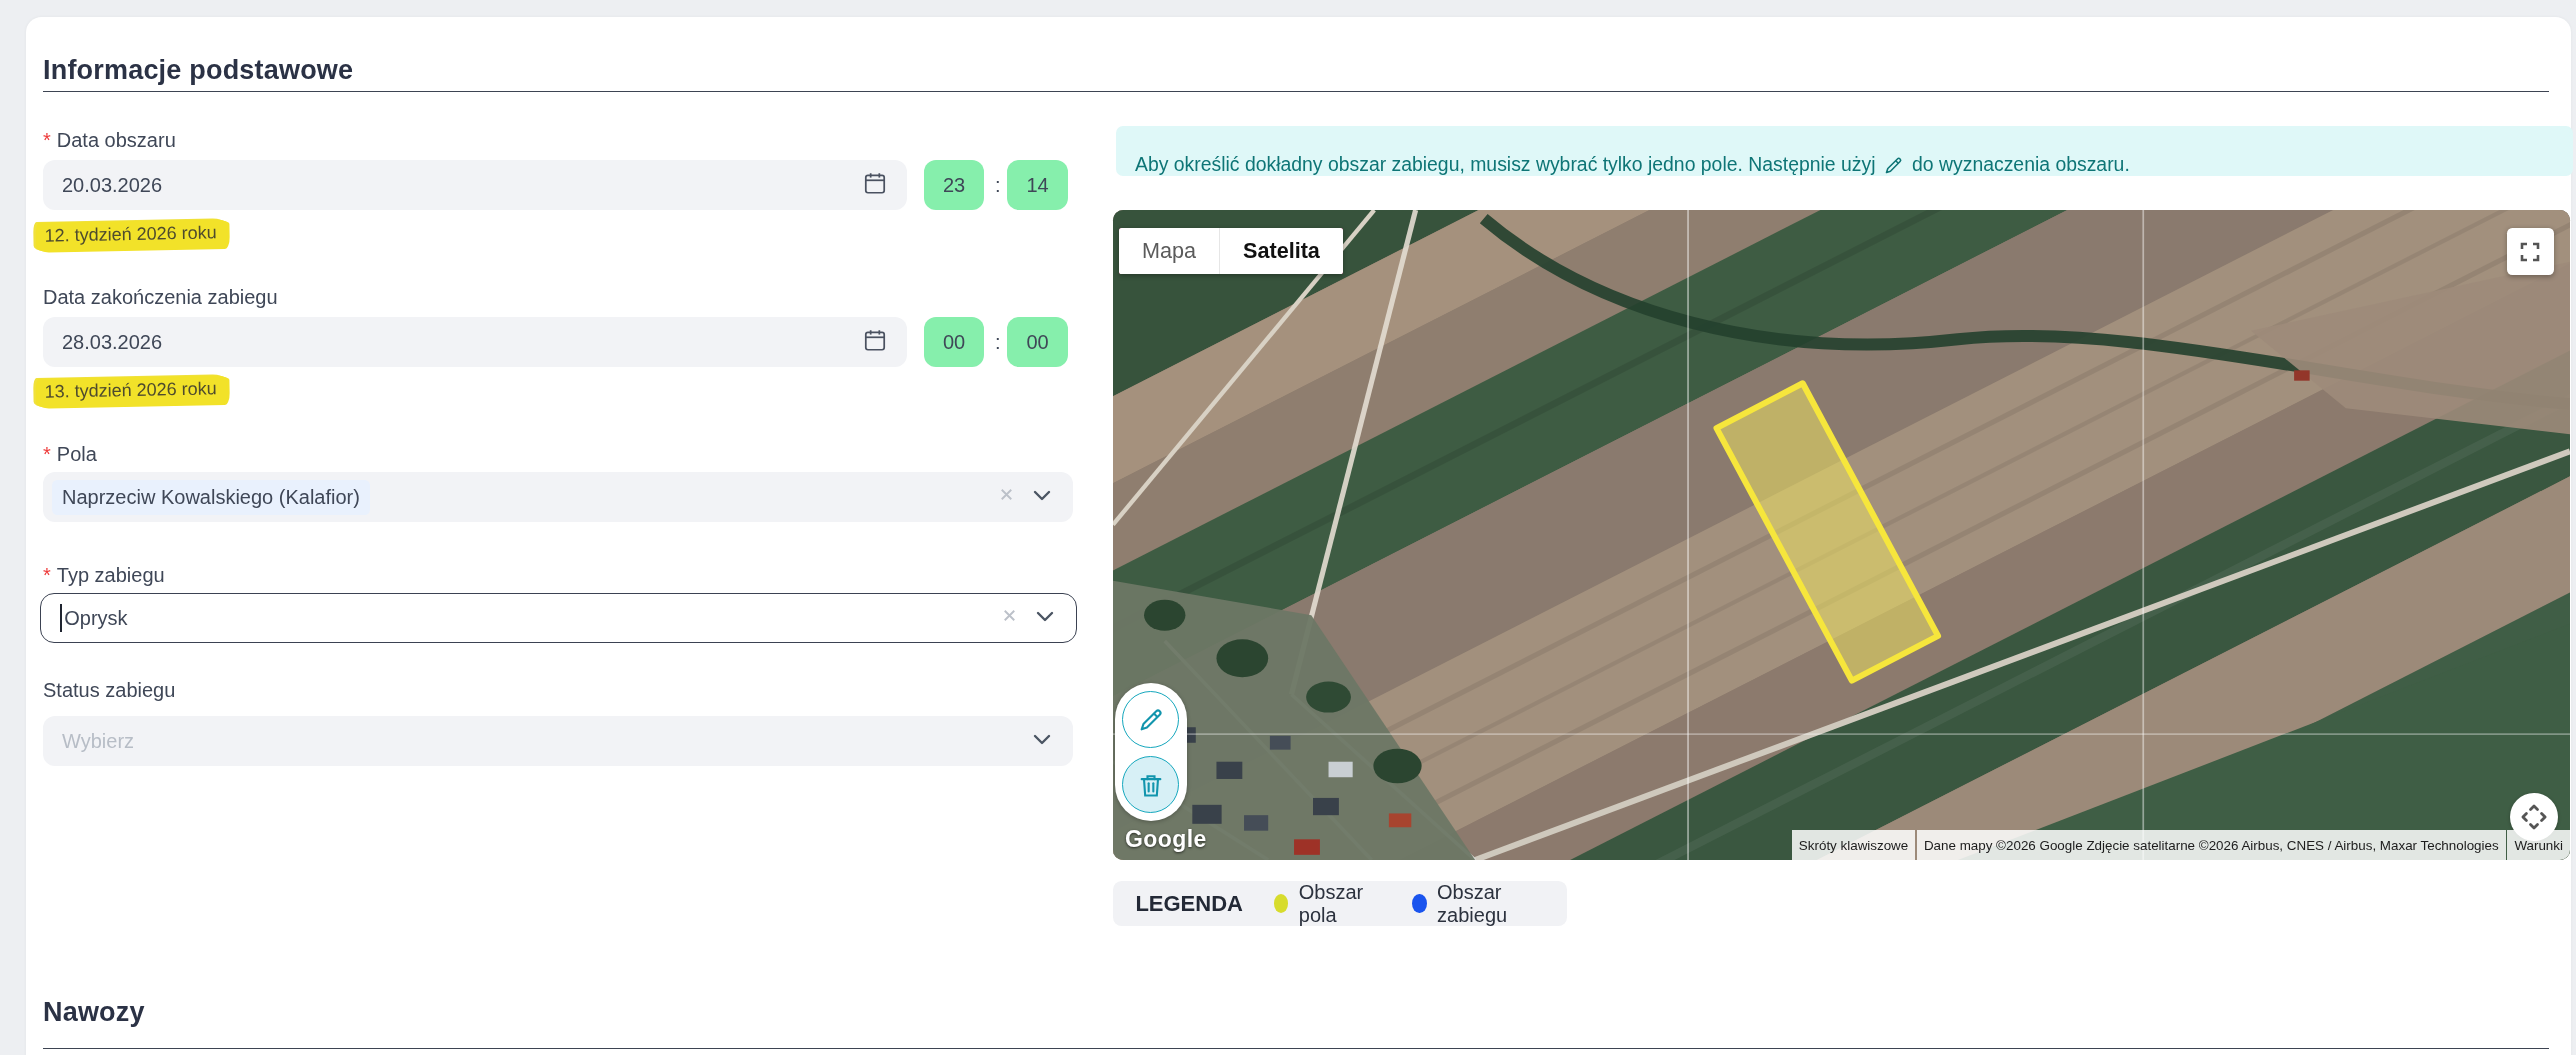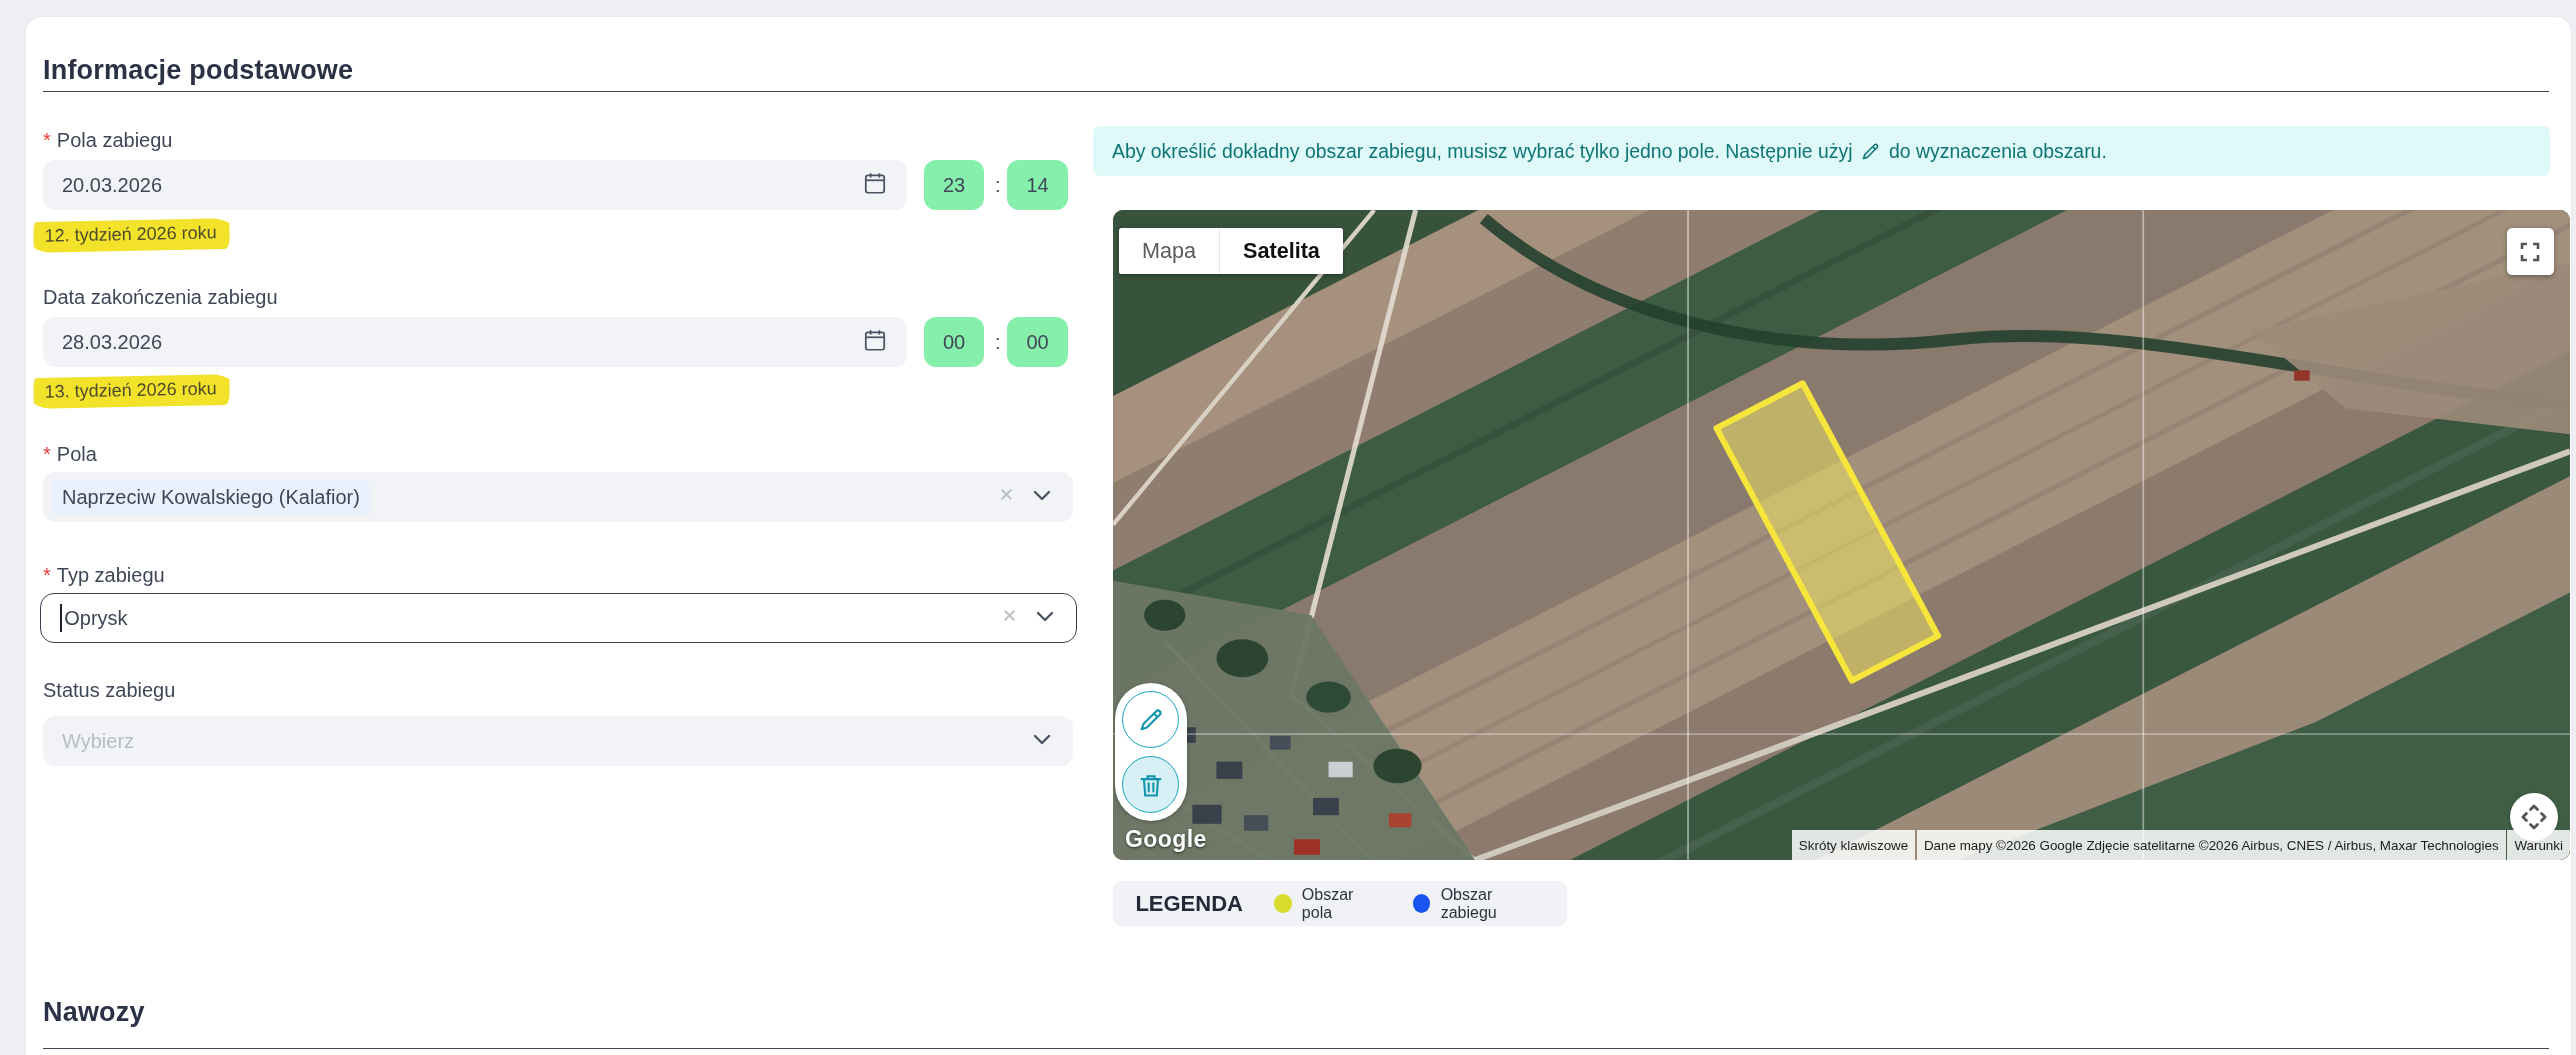--- a/index.html
+++ b/index.html
@@ -109,37 +109,37 @@
   .attribution span {
     background:rgba(255,255,255,.85); padding:0.9px 7px 0 7px; margin-left:1.7px;
     display:flex; align-items:center;
   }
 
   .legend {
     background:#f1f2f5; border-radius:8.6px; height:45px; width:454px;
     display:flex; align-items:center; padding:0 22.4px; gap:31px;
   }
   .legend-title { font-weight:bold; font-size:22px; color:#232936; }
-  .legend-item { display:flex; align-items:center; gap:10.3px; font-size:16px; color:#2c323e; }
+  .legend-item { display:flex; align-items:center; gap:10.3px; font-size:20px; color:#2c323e; }
   .dot { width:19px; height:19px; border-radius:50%; }
   .dot-field { background:#d7dc2d; }
   .dot-treatment { background:#1a54ee; }
 </style>
 </head>
 <body>
 
 <div class="page">
   <div class="card">
 
     <div class="abs section-title" style="left:17px; top:38px;">Informacje podstawowe</div>
     <div class="abs rule" style="left:17px; right:22.4px; top:74px;"></div>
 
     <div class="abs field-label" style="left:17px; top:112px;">
       <span class="req">*</span>
-      <span>Pola zabiegu</span>
+      <span>Data obszaru</span>
     </div>
     <div class="abs input" style="left:17px; top:143px; width:864px;">
       <span class="grow">20.03.2026</span>
       <span>
         <svg width="26" height="26" viewBox="0 0 24 24" fill="none" stroke="#4a5160" stroke-width="1.6">
           <rect x="3.5" y="5" width="17" height="16" rx="2"></rect>
           <line x1="3.5" y1="9.5" x2="20.5" y2="9.5"></line>
           <line x1="8" y1="3" x2="8" y2="7"></line>
             <line x1="16" y1="3" x2="16" y2="7"></line>
         </svg>
@@ -223,21 +223,21 @@
       <span class="placeholder">Wybierz</span>
       <span class="icons">
         <span>
           <svg width="24" height="24" viewBox="0 0 24 24" fill="none" stroke="#4b5563" stroke-width="2.4" stroke-linecap="round" stroke-linejoin="round">
             <path d="M5 9 L12 16 L19 9"></path>
           </svg>
         </span>
       </span>
     </div>
 
-    <div class="abs banner" style="left:1067px; top:109px; width:1457px;">
+    <div class="abs banner" style="left:1090px; top:109px; width:1457px;align-items:flex-end;">
       <span>Aby określić dokładny obszar zabiegu, musisz wybrać tylko jedno pole. Następnie użyj</span>
       <span style="display:flex;">
         <svg width="21" height="21" viewBox="0 0 24 24" fill="none" stroke="#0e7576" stroke-width="1.8" stroke-linejoin="round">
           <path d="M4 20 L5.5 15.5 L16.5 4.5 A2.1 2.1 0 0 1 19.5 7.5 L8.5 18.5 Z"></path>
           <path d="M14.5 6.5 l3 3"></path>
         </svg>
       </span>
       <span>do wyznaczenia obszaru.</span>
     </div>
 

